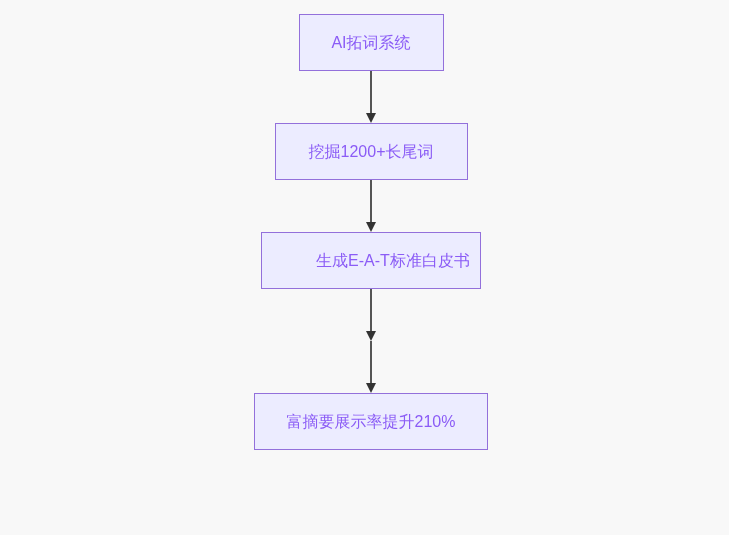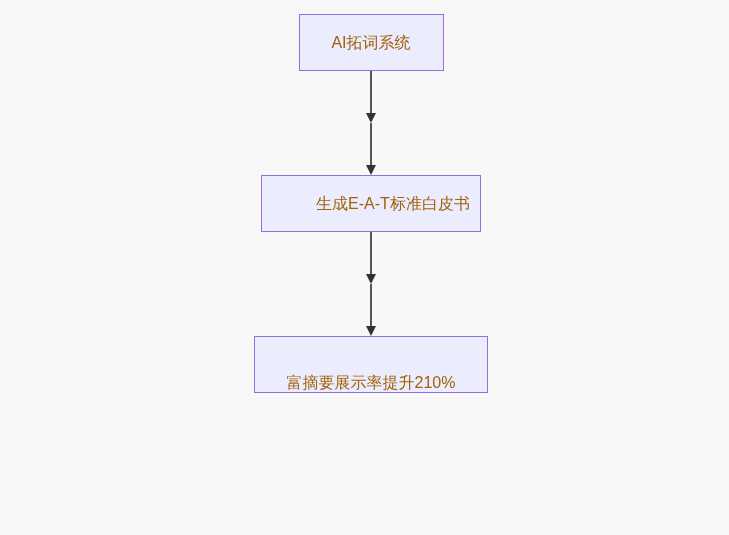--- a/index.html
+++ b/index.html
@@ -27,31 +27,31 @@
     align-items: center;
   }
   .node {
     box-sizing: border-box;
     height: 57px;
     display: flex;
     align-items: center;
     justify-content: center;
     background: #ececff;
     border: 1px solid #9370db;
-    color: #a16207;
+    color: #8b5cf6;
     font-size: 16px;
     line-height: 1.2;
     text-align: center;
     white-space: nowrap;
   }
   .node-1 { width: 145px; }
   .node-2 { width: 193px; }
   .node-3 { width: 220px; padding-left: 44px; }
   .node-4 { width: 215px; }
-  .node-5 { width: 234px; align-items: flex-end; }
+  .node-5 { width: 234px; }
   .edge {
     height: 52px;
     display: flex;
     flex-direction: column;
     align-items: center;
   }
   .edge-line {
     flex: 1 1 auto;
     width: 2px;
     background: #555555;
@@ -73,20 +73,23 @@
 
     <div class="node node-1">
       <span>AI拓词系统</span>
     </div>
 
     <div class="edge">
       <div class="edge-line"></div>
       <div class="arrowhead"></div>
     </div>
 
+    <div class="node node-2">
+      <span>挖掘1200+长尾词</span>
+    </div>
 
     <div class="edge">
       <div class="edge-line"></div>
       <div class="arrowhead"></div>
     </div>
 
     <div class="node node-3">
       <span>生成E-A-T标准白皮书</span>
     </div>
 

